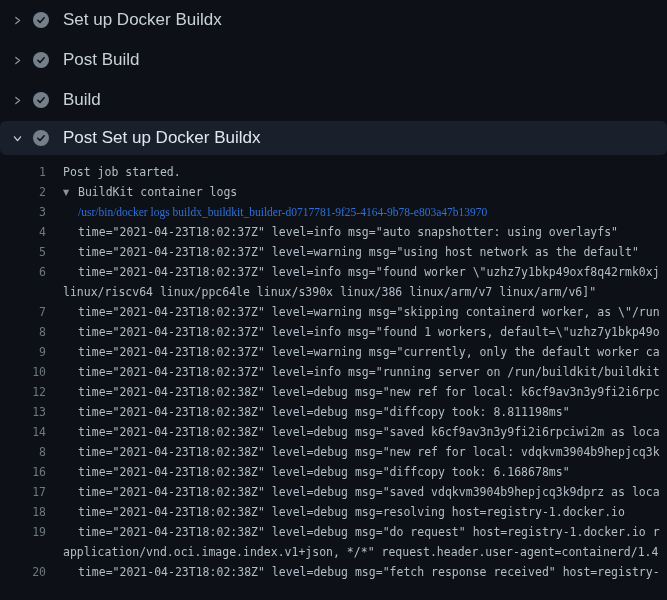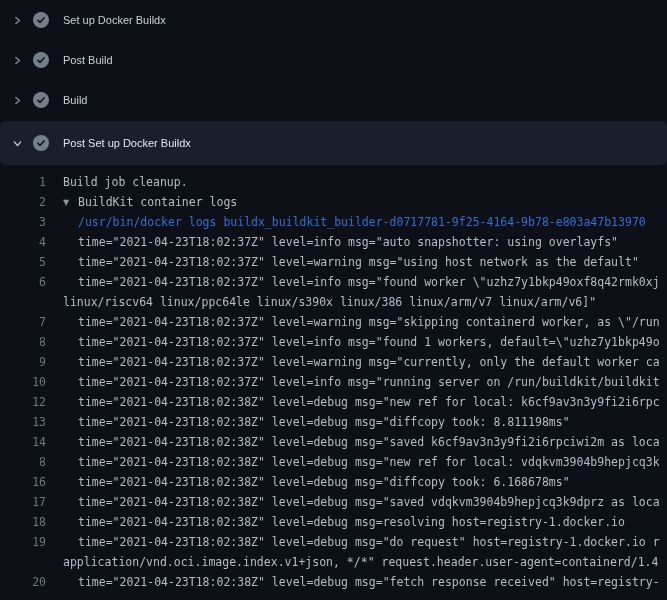--- a/index.html
+++ b/index.html
@@ -20,46 +20,46 @@
     position:relative;width:667px;height:600px;overflow:hidden;
     background:var(--bg);
     font-family:"Liberation Sans",sans-serif;
   }
   .steps{width:667px;}
   .step-row{
     display:flex;align-items:center;height:40px;padding:0 12px;cursor:pointer;
     box-sizing:border-box;
   }
   .step-row.active{
-    height:44px;margin:1px 0;background:var(--step-active-bg);border-radius:6px;
+    height:34px;margin:1px 0;background:var(--step-active-bg);border-radius:6px;
   }
   .chev{
     width:21px;flex:0 0 21px;display:flex;align-items:center;color:var(--chevron);
   }
   .step-row.active .chev{color:var(--chevron-active);}
   .chev svg{display:block;}
   .check{width:16px;height:16px;flex:0 0 16px;margin-right:14px;}
   .check svg{display:block;}
-  .step-label{font-size:11px;color:var(--step-label);line-height:16px;}
+  .step-label{font-size:17px;color:var(--step-label);line-height:16px;}
   .step-row.active .step-label{color:var(--step-label-active);}
   .log{
     padding-top:6px;
     font-family:"DejaVu Sans Mono",monospace;font-size:11.5px;
   }
   .log-row{display:flex;height:20px;line-height:20px;}
   .log-num{
     flex:0 0 46px;width:46px;text-align:right;color:var(--line-number);
     cursor:pointer;user-select:none;
   }
   .log-text{
     white-space:pre;overflow:hidden;color:var(--log-text);padding-left:17px;
     flex:1 1 auto;min-width:0;
   }
   .log-text.ind1{padding-left:32px;}
-  .log-text.cmd{color:var(--command-text);}
+  .log-text.cmd{color:var(--command-text);font-family:Liberation Serif, serif;}
   .tri{
     display:inline-block;width:15px;color:var(--chevron);font-size:8px;
     font-family:"DejaVu Sans",sans-serif;cursor:pointer;vertical-align:1px;
   }
 </style>
 </head>
 <body>
 
 <div class="app">
   <div class="steps" id="steps">
@@ -116,21 +116,21 @@
             <circle cx="8" cy="8" r="8" fill="var(--check-circle)"></circle>
             <path d="M4.8 8.3 7 10.4l4.2-4.7" fill="none" stroke="var(--check-mark)" stroke-width="1.5" stroke-linecap="round" stroke-linejoin="round"></path>
           </svg>
         </span>
         <span class="step-label">Post Set up Docker Buildx</span>
       </div>
     </div>
   <div class="log" id="log">
       <div class="log-row">
         <span class="log-num">1</span>
-        <span class="log-text ind0">Build job cleanup.</span>
+        <span class="log-text ind0">Post job started.</span>
       </div>
       <div class="log-row">
         <span class="log-num">2</span>
         <span class="log-text ind0"><span class="tri">▼</span><span>BuildKit container logs</span></span>
       </div>
       <div class="log-row">
         <span class="log-num">3</span>
         <span class="log-text ind1 cmd">/usr/bin/docker logs buildx_buildkit_builder-d0717781-9f25-4164-9b78-e803a47b13970</span>
       </div>
       <div class="log-row">

